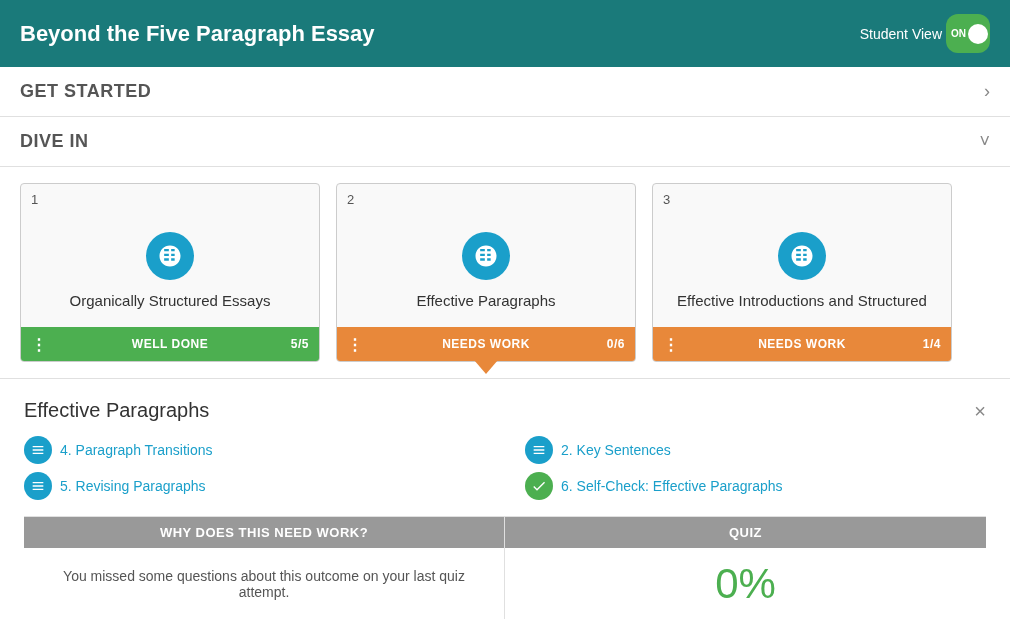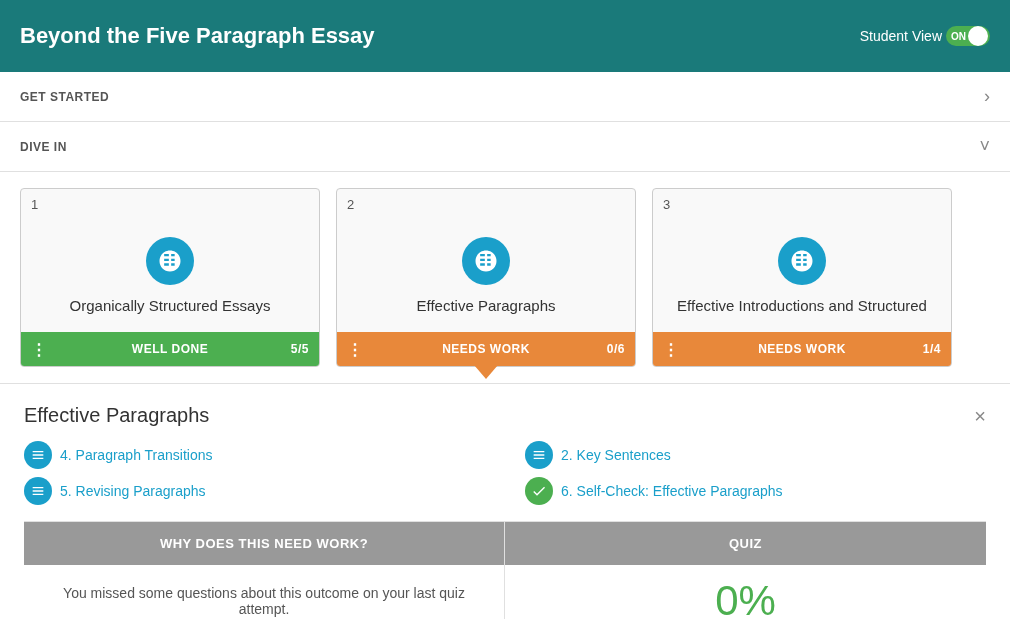--- a/index.html
+++ b/index.html
@@ -8,21 +8,21 @@
       background: #f5f5f5;
       width: 1010px;
       height: 619px;
       overflow: hidden;
     }
 
     
     .header {
       background: #1a7a7a;
       color: white;
-      padding: 23px 20px;
+      padding: 14px 20px;
       display: flex;
       align-items: center;
       justify-content: space-between;
     }
     .header-title {
       font-size: 22px;
       font-weight: 600;
       color: white;
     }
     .header-right {
@@ -31,21 +31,21 @@
       gap: 4px;
     }
     .student-view-label {
       font-size: 14px;
       color: white;
     }
     .toggle {
       background: #4caf50;
       border-radius: 12px;
       width: 44px;
-      height: 20px;
+      height: 39px;
       display: flex;
       align-items: center;
       padding: 2px;
       cursor: pointer;
       position: relative;
     }
     .toggle-knob {
       width: 20px;
       height: 20px;
       background: white;
@@ -64,21 +64,21 @@
     .section-bar {
       background: white;
       border-bottom: 1px solid #e0e0e0;
       padding: 14px 20px;
       display: flex;
       align-items: center;
       justify-content: space-between;
       cursor: pointer;
     }
     .section-bar-label {
-      font-size: 12px;
+      font-size: 18px;
       font-weight: 700;
       color: #555;
       letter-spacing: 0.5px;
     }
     .section-chevron {
       font-size: 18px;
       color: #888;
     }
 
     
@@ -245,21 +245,21 @@
       grid-template-columns: 1fr 1fr;
       border-top: 1px solid #e0e0e0;
     }
     .bottom-cell {
       padding: 0;
     }
     .bottom-cell-header {
       background: #999;
       color: white;
       text-align: center;
-      padding: 14px;
+      padding: 8px;
       font-size: 13px;
       font-weight: 700;
       letter-spacing: 0.5px;
     }
     .bottom-cell-body {
       padding: 20px 24px;
       min-height: 80px;
       font-size: 14px;
       color: #555;
       text-align: center;

